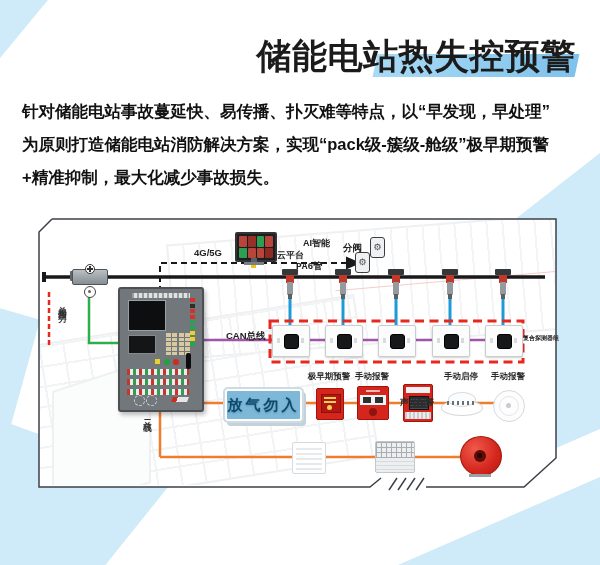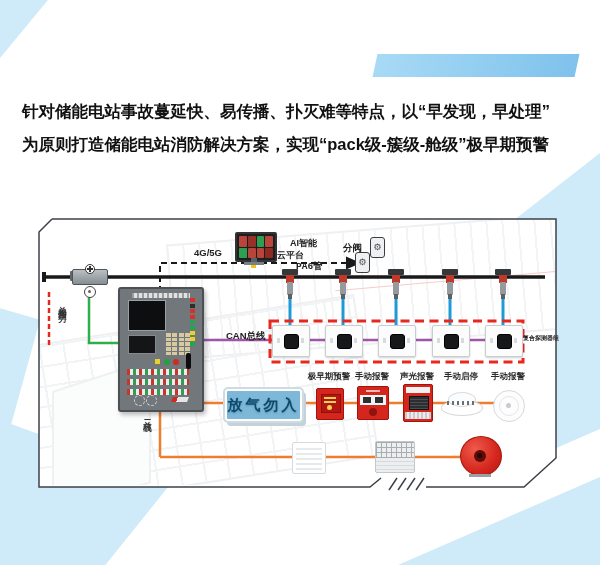--- a/index.html
+++ b/index.html
@@ -149,23 +149,25 @@
 
 <div id="page">
 
   <div class="decor" id="decor-tl"></div>
   <div class="decor" id="decor-right"></div>
   <div class="decor" id="decor-left"></div>
   <div class="decor" id="decor-bl"></div>
   <div class="decor" id="decor-br"></div>
 
   <div class="abs" id="title-highlight"></div>
+  <div class="abs" id="page-title">储能电站热失控预警</div>
 
   <div class="abs intro-line" style="top:101px;">针对储能电站事故蔓延快、易传播、扑灭难等特点，以“早发现，早处理”</div>
   <div class="abs intro-line" style="top:134px;">为原则打造储能电站消防解决方案，实现“pack级-簇级-舱级”极早期预警</div>
+  <div class="abs intro-line" style="top:167px;">+精准抑制，最大化减少事故损失。</div>
 
   <svg class="layer" width="600" height="565" viewBox="0 0 600 565">
     <polygon points="52,219 556,219 556,458 524,487 39,487 39,232" fill="#ffffff"></polygon>
     <path class="frame-line" d="M52 219 L556 219 L556 458 L524 487 L426 487"></path>
     <path class="frame-line" d="M381 478 L370 487 L39 487 L39 232 L52 219"></path>
     <path class="frame-line" d="M389 490 L397 478 M398 490 L406 478 M407 490 L415 478 M416 490 L424 478"></path>
   </svg>
 
   <div class="abs" id="art-wrap">
     <div class="artbox" id="artA"></div>
@@ -371,27 +373,27 @@
     </div>
   <div class="abs" id="bell">
     <div class="dome"></div>
       <div class="knob">
         <i></i>
       </div>
       <div class="base"></div>
   </div>
 
   <div class="lbl" style="left:194px;top:247px;">4G/5G</div>
-  <div class="lbl" style="left:290px;top:238px;font-size:9px;line-height:11px;">AI智能</div>
+  <div class="lbl" style="left:264px;top:238px;font-size:9px;line-height:11px;padding-left:39px;">AI智能</div>
   <div class="lbl" style="left:277px;top:250px;font-size:9px;line-height:11px;">云平台</div>
   <div class="lbl" style="left:296px;top:260px;font-family:Liberation Mono, monospace;">PA6管</div>
   <div class="lbl" style="left:343px;top:242px;">分阀</div>
   <div class="lbl-v" style="left:57px;top:299px;">总阀和压力</div>
   <div class="lbl" style="left:226px;top:330px;">CAN总线</div>
   <div class="lbl" style="left:523px;top:334px;font-size:6px;letter-spacing:0;">复合探测器组</div>
   <div class="lbl-v" style="left:142px;top:412px;">二总线</div>
   <div class="dev-lbl" style="left:305px;">极早期预警</div>
   <div class="dev-lbl" style="left:348px;">手动报警</div>
-  <div class="dev-lbl" style="left:393px;">声光报警</div>
+  <div class="dev-lbl" style="left:393px;margin-top:26px;">声光报警</div>
   <div class="dev-lbl" style="left:437px;">手动启停</div>
   <div class="dev-lbl" style="left:484px;">手动报警</div>
 
 </div>
 
 </body></html>

